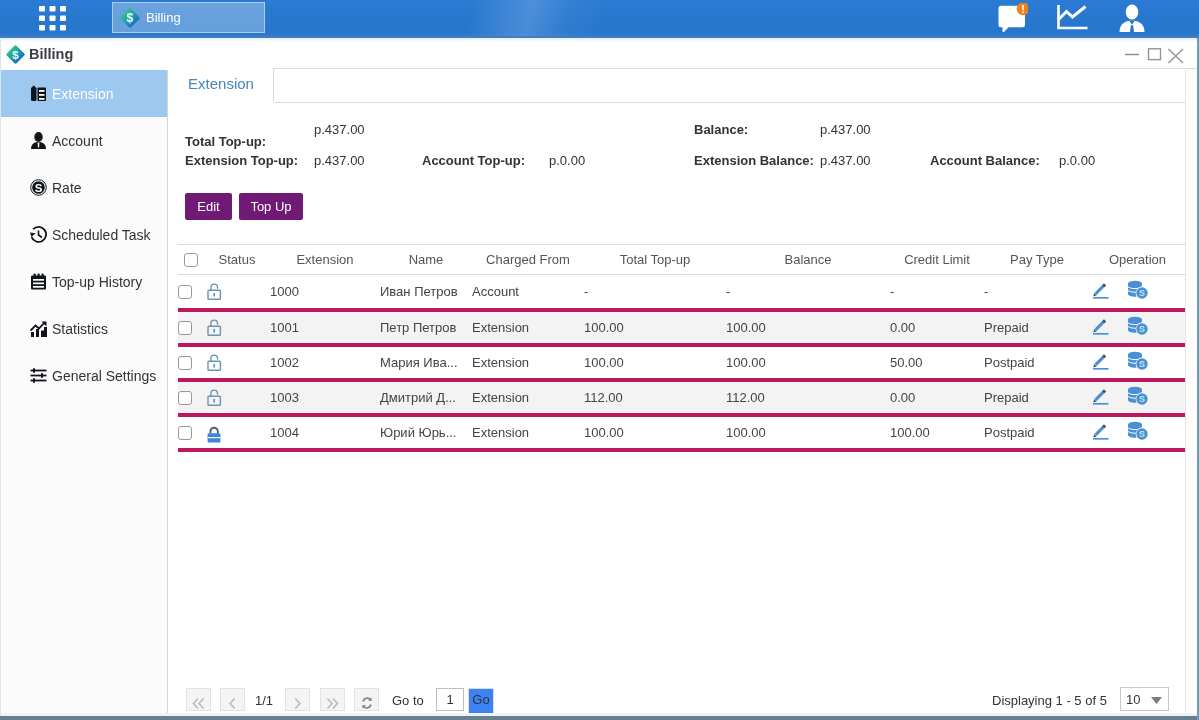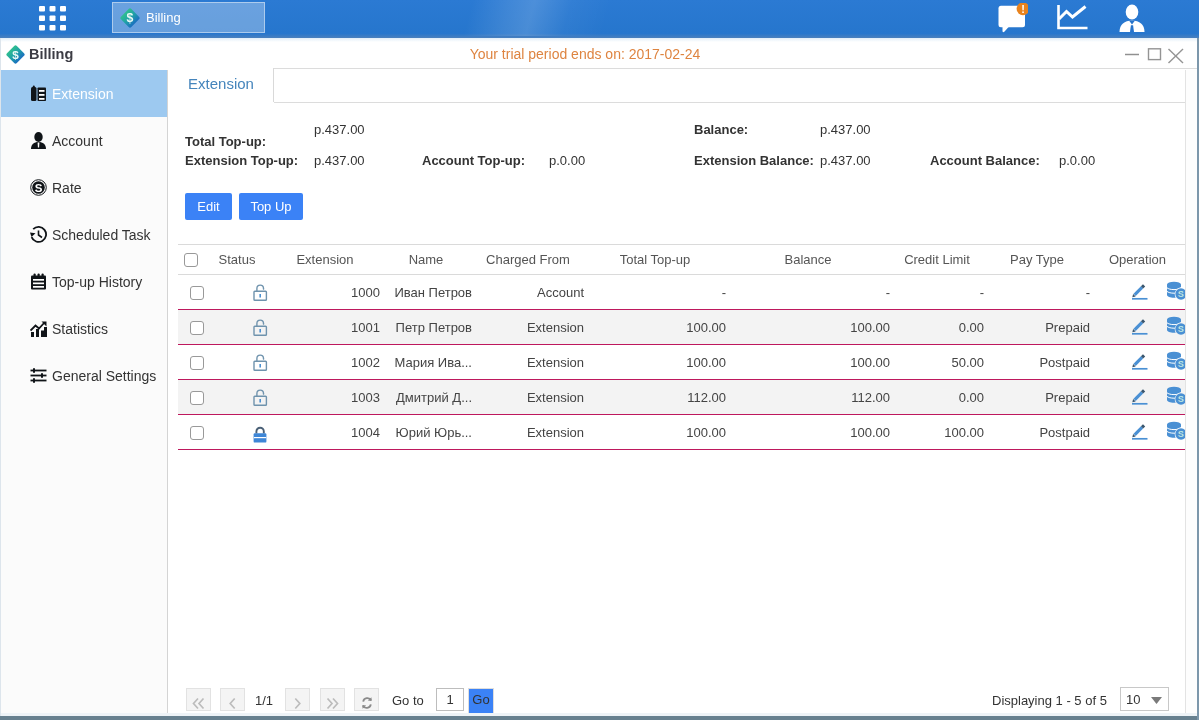--- a/index.html
+++ b/index.html
@@ -31,26 +31,26 @@
 
 #content { position:absolute; left:168px; top:70px; width:1017px; height:650px; background:#fff; }
 #striptop { position:absolute; left:0px; top:-2px; width:1029px; height:1px; background:#dcdcdc; }
 #tab { position:absolute; left:0; top:-2px; width:106px; height:34px; background:#fff; border-right:1px solid #d9d9d9; }
 #tab span { position:absolute; left:0; width:106px; text-align:center; top:7px; font-size:15px; color:#4585bc; }
 #stripbot { position:absolute; left:106px; top:32px; width:923px; height:1px; background:#dcdcdc; }
 
 .lab { position:absolute; font-size:13px; font-weight:bold; color:#333; }
 .val { position:absolute; font-size:13px; color:#333; }
 
-.bbtn { position:absolute; background:#3b82f6; color:#fff; font-size:13px; text-align:center; border-radius:2px; line-height:27px; height:27px; }
+.bbtn { position:absolute; background:#701a75; color:#fff; font-size:13px; text-align:center; border-radius:2px; line-height:27px; height:27px; }
 
 #grid { position:absolute; left:10px; top:174px; width:1007px; }
 #grid table { border-collapse:collapse; width:1007px; table-layout:fixed; font-size:13px; color:#444; }
 #grid th { font-weight:normal; color:#555; height:30px; border-top:1px solid #dadada; border-bottom:1px solid #dadada; text-align:center; }
-#grid td { height:35px; border-bottom:1px solid #be185d; text-align:right; }
+#grid td { height:35px; border-bottom:4px solid #be185d; text-align:left; }
 #grid tr.alt td { background:#f3f3f3; }
 #grid td:last-child svg { position:relative; left:2px; }
 .cb { display:inline-block; width:14px; height:14px; border:1px solid #999; border-radius:3px; background:#fff; vertical-align:middle; }
 
 .pbtn { position:absolute; top:618px; width:25px; height:23px; background:#f4f4f4; border:1px solid #e2e2e2; color:#c2c2c2; text-align:center; font-size:15px; line-height:21px; }
 .pbtn svg { vertical-align:middle; margin-top:4px; }
 .ptext { position:absolute; font-size:13px; color:#333; }
 #goinput { position:absolute; top:618px; width:28px; height:23px; border:1px solid #bdbdbd; font-size:13px; text-align:center; line-height:21px; color:#333; background:#fff; }
 #gobtn { position:absolute; top:618px; width:26px; height:41px; background:#3b82f6; border:1px solid #dedede; font-size:13px; color:#333; text-align:center; line-height:21px; }
 #pagesel { position:absolute; top:617px; left:952px; width:49px; height:24px; border:1px solid #c8c8c8; background:#fff; }
@@ -119,21 +119,20 @@
         <linearGradient id="dg2" x1="0" y1="0" x2="1" y2="0">
       <stop offset="0" stop-color="#2fbf8f"></stop>
           <stop offset="0.5" stop-color="#1fa0a8"></stop>
           <stop offset="1" stop-color="#1b6fc0"></stop>
     </linearGradient>
       </defs>
     <rect x="3.5" y="3.5" width="19" height="19" rx="2.5" transform="rotate(45 13 13)" fill="url(#dg2)"></rect>
     <text x="13" y="18.8" font-size="16" font-weight="bold" fill="#eafaf6" text-anchor="middle" font-family="Liberation Sans">$</text>
   </svg>
   <div class="tname">Billing</div>
-  <div id="trial">Your trial period ends on: 2017-02-24</div>
   <svg class="winctl" style="left:1122px; top:0;" width="70" height="32" viewBox="0 0 70 32">
     <line x1="3" y1="16.5" x2="17" y2="16.5" stroke="#909090" stroke-width="1.5"></line>
     <rect x="26.5" y="10.8" width="12" height="10.8" fill="none" stroke="#949494" stroke-width="1.4"></rect>
     <line x1="46.5" y1="11" x2="61" y2="25" stroke="#949494" stroke-width="1.4"></line>
     <line x1="61" y1="11" x2="46.5" y2="25" stroke="#949494" stroke-width="1.4"></line>
   </svg>
 </div>
 
 <div id="sidebar"></div>
 <div class="mitem sel" style="top:70px;">

